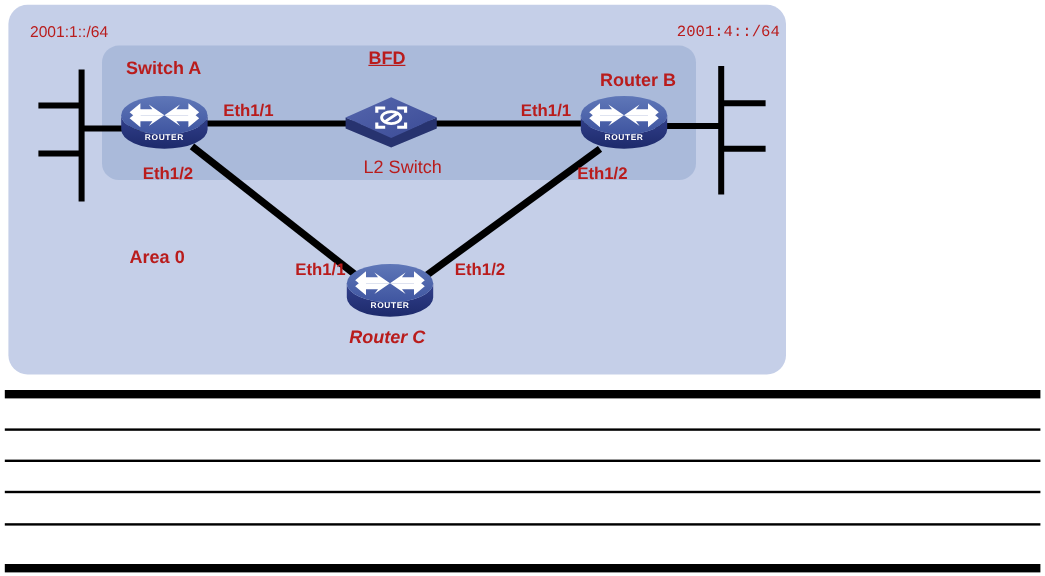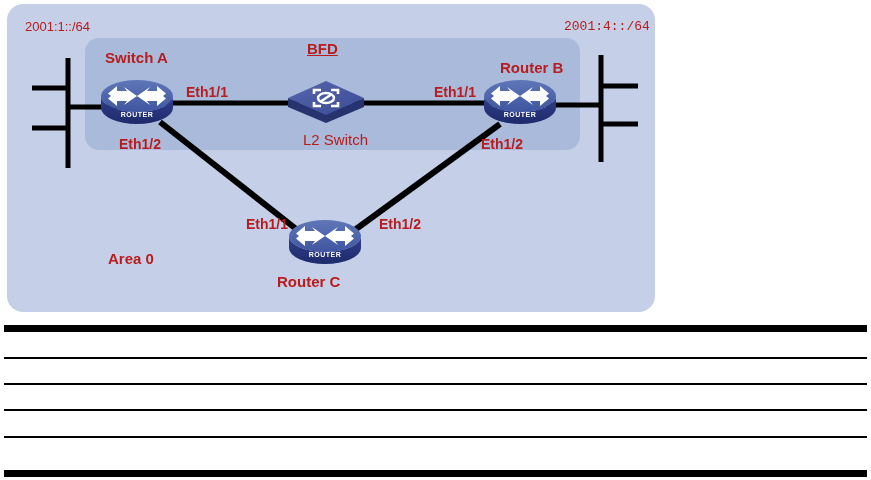--- a/index.html
+++ b/index.html
@@ -11,21 +11,21 @@
   
   .area-outer{position:absolute;left:7px;top:4px;width:648px;height:308px;
               background:#c5cfe8;border-radius:16px;}
   .area-inner{position:absolute;left:85px;top:38px;width:495px;height:112px;
               background:#aabada;border-radius:14px;}
 
   .lbl{position:absolute;white-space:nowrap;color:#b91c1c;}
   .lbl-sub{font-size:13px;font-weight:400;}
   .lbl-node{font-size:15px;font-weight:bold;}
   .lbl-if{font-size:14px;font-weight:700;}
-  .lbl-area{font-size:15px;font-weight:bold;margin-top:44px;}
+  .lbl-area{font-size:15px;font-weight:bold;}
   .lbl-bfd{font-size:15px;font-weight:bold;}
   .lbl-sw{font-size:15px;font-weight:400;}
 
   svg.wires{position:absolute;left:0;top:0;width:871px;height:480px;
             overflow:visible;}
 
   
   .router{position:absolute;width:74px;height:46px;}
   .router .body{position:absolute;left:0;top:0;width:74px;height:46px;}
 
@@ -138,21 +138,21 @@
       <ellipse cx="37" cy="16" rx="36" ry="16" fill="url(#rtTop)"></ellipse>
       <g fill="#ffffff">
         <path d="M37 16 L24 7 L27 11 L17 11 L17 6 L8 13.5 L17 21 L17 16 L31 16 Z"></path>
         <path d="M37 16 L50 25 L47 21 L57 21 L57 26 L66 18.5 L57 11 L57 16 L43 16 Z"></path>
         <path d="M37 16 L24 25 L27 21 L17 21 L17 26 L8 18.5 L17 11 L17 16 L31 16 Z"></path>
         <path d="M37 16 L50 7 L47 11 L57 11 L57 6 L66 13.5 L57 21 L57 16 L43 16 Z"></path>
       </g>
       <text x="37" y="37" text-anchor="middle" fill="#ffffff" font-family="Liberation Sans, sans-serif" font-size="7" font-weight="bold" letter-spacing="0.5">ROUTER</text>
     </svg>
   </div>
-  <div class="lbl lbl-node" style="left:277px;top:273px;">Router C</div>
+  <div class="lbl lbl-node" style="left:291px;top:273px;font-style:italic;">Router C</div>
 
   <div class="lbl lbl-sub" style="left:25px;top:19px;">2001:1::/64</div>
   <div class="lbl lbl-sub" style="left:564px;top:19px;font-family:Liberation Mono, monospace;">2001:4::/64</div>
 
   <div class="lbl lbl-bfd" style="left:307px;top:40px;text-decoration:underline;">BFD</div>
   <div class="lbl lbl-area" style="left:108px;top:206px;">Area 0</div>
 
   <div class="lbl lbl-if" style="left:186px;top:84px;">Eth1/1</div>
   <div class="lbl lbl-if" style="left:119px;top:136px;">Eth1/2</div>
   <div class="lbl lbl-if" style="left:434px;top:84px;">Eth1/1</div>

